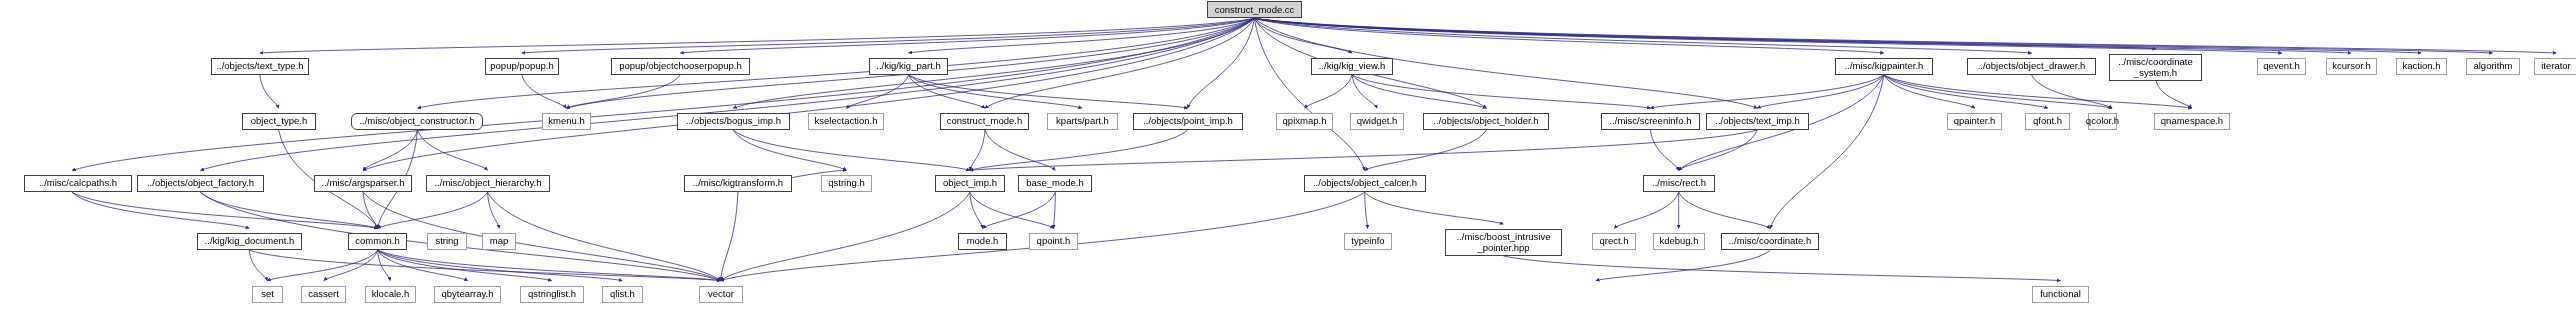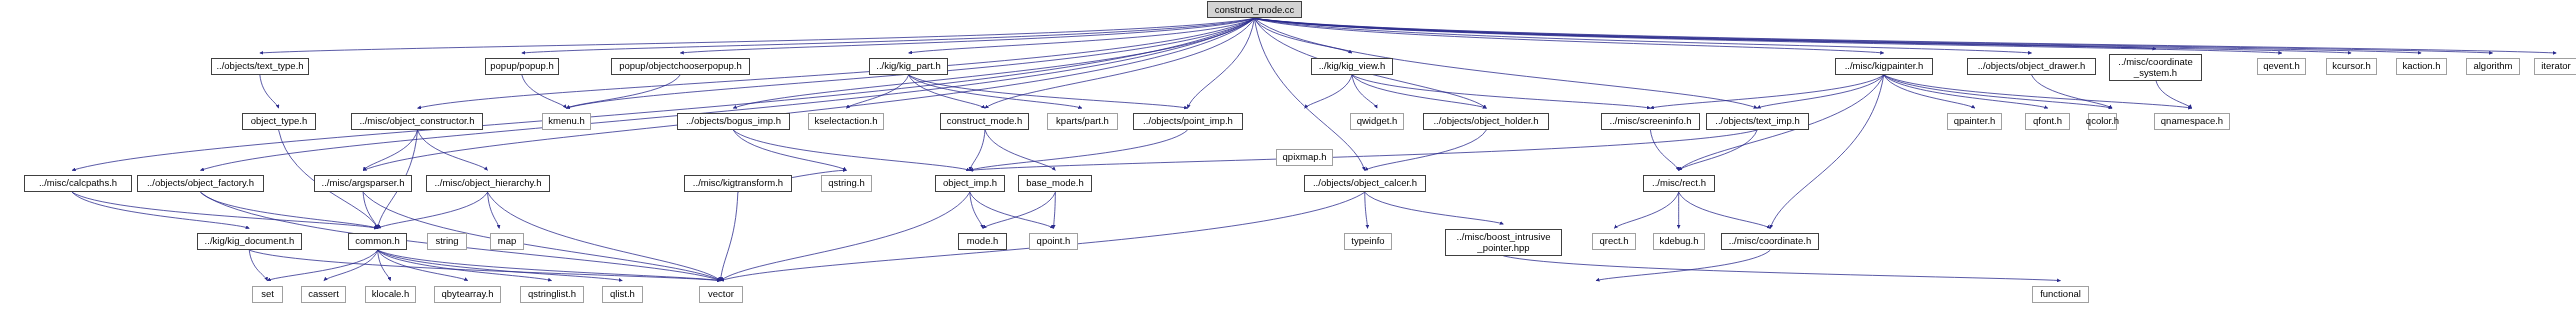--- a/index.html
+++ b/index.html
@@ -161,28 +161,28 @@
       <div class="node bold" style="left: 1835px; top: 58px; width: 98px; height: 17px;">../misc/kigpainter.h</div>
       <div class="node bold" style="left: 1967px; top: 58px; width: 129px; height: 17px;">../objects/object_drawer.h</div>
       <div class="node bold" style="left: 2109px; top: 54px; width: 93px; height: 27px;">../misc/coordinate
 _system.h</div>
       <div class="node" style="left: 2257px; top: 58px; width: 49px; height: 17px;">qevent.h</div>
       <div class="node" style="left: 2326px; top: 58px; width: 51px; height: 17px;">kcursor.h</div>
       <div class="node" style="left: 2396px; top: 58px; width: 51px; height: 17px;">kaction.h</div>
       <div class="node" style="left: 2466px; top: 58px; width: 54px; height: 17px;">algorithm</div>
       <div class="node" style="left: 2534px; top: 58px; width: 44px; height: 17px;">iterator</div>
       <div class="node bold" style="left: 242px; top: 113px; width: 74px; height: 17px;">object_type.h</div>
-      <div class="node bold" style="left: 351px; top: 113px; width: 132px; height: 17px;">../misc/object_constructor.h</div>
+      <div class="node bold" style="left: 351px; top: 113px; width: 132px; height: 17px; border-radius: 6px;">../misc/object_constructor.h</div>
       <div class="node" style="left: 542px; top: 113px; width: 49px; height: 17px;">kmenu.h</div>
       <div class="node bold" style="left: 677px; top: 113px; width: 113px; height: 17px;">../objects/bogus_imp.h</div>
       <div class="node" style="left: 808px; top: 113px; width: 76px; height: 17px;">kselectaction.h</div>
       <div class="node bold" style="left: 940px; top: 113px; width: 89px; height: 17px;">construct_mode.h</div>
       <div class="node" style="left: 1047px; top: 113px; width: 71px; height: 17px;">kparts/part.h</div>
       <div class="node bold" style="left: 1133px; top: 113px; width: 110px; height: 17px;">../objects/point_imp.h</div>
-      <div class="node" style="left: 1276px; top: 113px; width: 57px; height: 17px; margin-top: 36px;">qpixmap.h</div>
+      <div class="node" style="left: 1276px; top: 113px; width: 57px; height: 17px;">qpixmap.h</div>
       <div class="node" style="left: 1350px; top: 113px; width: 54px; height: 17px;">qwidget.h</div>
       <div class="node bold" style="left: 1423px; top: 113px; width: 126px; height: 17px;">../objects/object_holder.h</div>
       <div class="node bold" style="left: 1601px; top: 113px; width: 99px; height: 17px;">../misc/screeninfo.h</div>
       <div class="node bold" style="left: 1706px; top: 113px; width: 103px; height: 17px;">../objects/text_imp.h</div>
       <div class="node" style="left: 1947px; top: 113px; width: 55px; height: 17px;">qpainter.h</div>
       <div class="node" style="left: 2025px; top: 113px; width: 45px; height: 17px;">qfont.h</div>
       <div class="node" style="left: 2088px; top: 113px; width: 29px; height: 17px;">qcolor.h</div>
       <div class="node" style="left: 2154px; top: 113px; width: 76px; height: 17px;">qnamespace.h</div>
       <div class="node bold" style="left: 24px; top: 175px; width: 108px; height: 17px;">../misc/calcpaths.h</div>
       <div class="node bold" style="left: 137px; top: 175px; width: 127px; height: 17px;">../objects/object_factory.h</div>
@@ -190,21 +190,21 @@
       <div class="node bold" style="left: 426px; top: 175px; width: 124px; height: 17px;">../misc/object_hierarchy.h</div>
       <div class="node bold" style="left: 684px; top: 175px; width: 108px; height: 17px;">../misc/kigtransform.h</div>
       <div class="node" style="left: 821px; top: 175px; width: 51px; height: 17px;">qstring.h</div>
       <div class="node bold" style="left: 935px; top: 175px; width: 70px; height: 17px;">object_imp.h</div>
       <div class="node bold" style="left: 1018px; top: 175px; width: 74px; height: 17px;">base_mode.h</div>
       <div class="node bold" style="left: 1304px; top: 175px; width: 122px; height: 17px;">../objects/object_calcer.h</div>
       <div class="node bold" style="left: 1643px; top: 175px; width: 72px; height: 17px;">../misc/rect.h</div>
       <div class="node bold" style="left: 197px; top: 233px; width: 105px; height: 17px;">../kig/kig_document.h</div>
       <div class="node bold" style="left: 348px; top: 233px; width: 59px; height: 17px;">common.h</div>
       <div class="node" style="left: 427px; top: 233px; width: 40px; height: 17px;">string</div>
-      <div class="node" style="left: 482px; top: 233px; width: 34px; height: 17px; margin-left: 8px;">map</div>
+      <div class="node" style="left: 482px; top: 233px; width: 34px; height: 17px;">map</div>
       <div class="node bold" style="left: 958px; top: 233px; width: 49px; height: 17px;">mode.h</div>
       <div class="node" style="left: 1029px; top: 233px; width: 49px; height: 17px;">qpoint.h</div>
       <div class="node" style="left: 1344px; top: 233px; width: 48px; height: 17px;">typeinfo</div>
       <div class="node bold" style="left: 1445px; top: 229px; width: 117px; height: 27px;">../misc/boost_intrusive
 _pointer.hpp</div>
       <div class="node" style="left: 1592px; top: 233px; width: 44px; height: 17px;">qrect.h</div>
       <div class="node" style="left: 1653px; top: 233px; width: 52px; height: 17px;">kdebug.h</div>
       <div class="node bold" style="left: 1721px; top: 233px; width: 98px; height: 17px;">../misc/coordinate.h</div>
       <div class="node" style="left: 252px; top: 286px; width: 31px; height: 17px;">set</div>
       <div class="node" style="left: 301px; top: 286px; width: 45px; height: 17px;">cassert</div>

